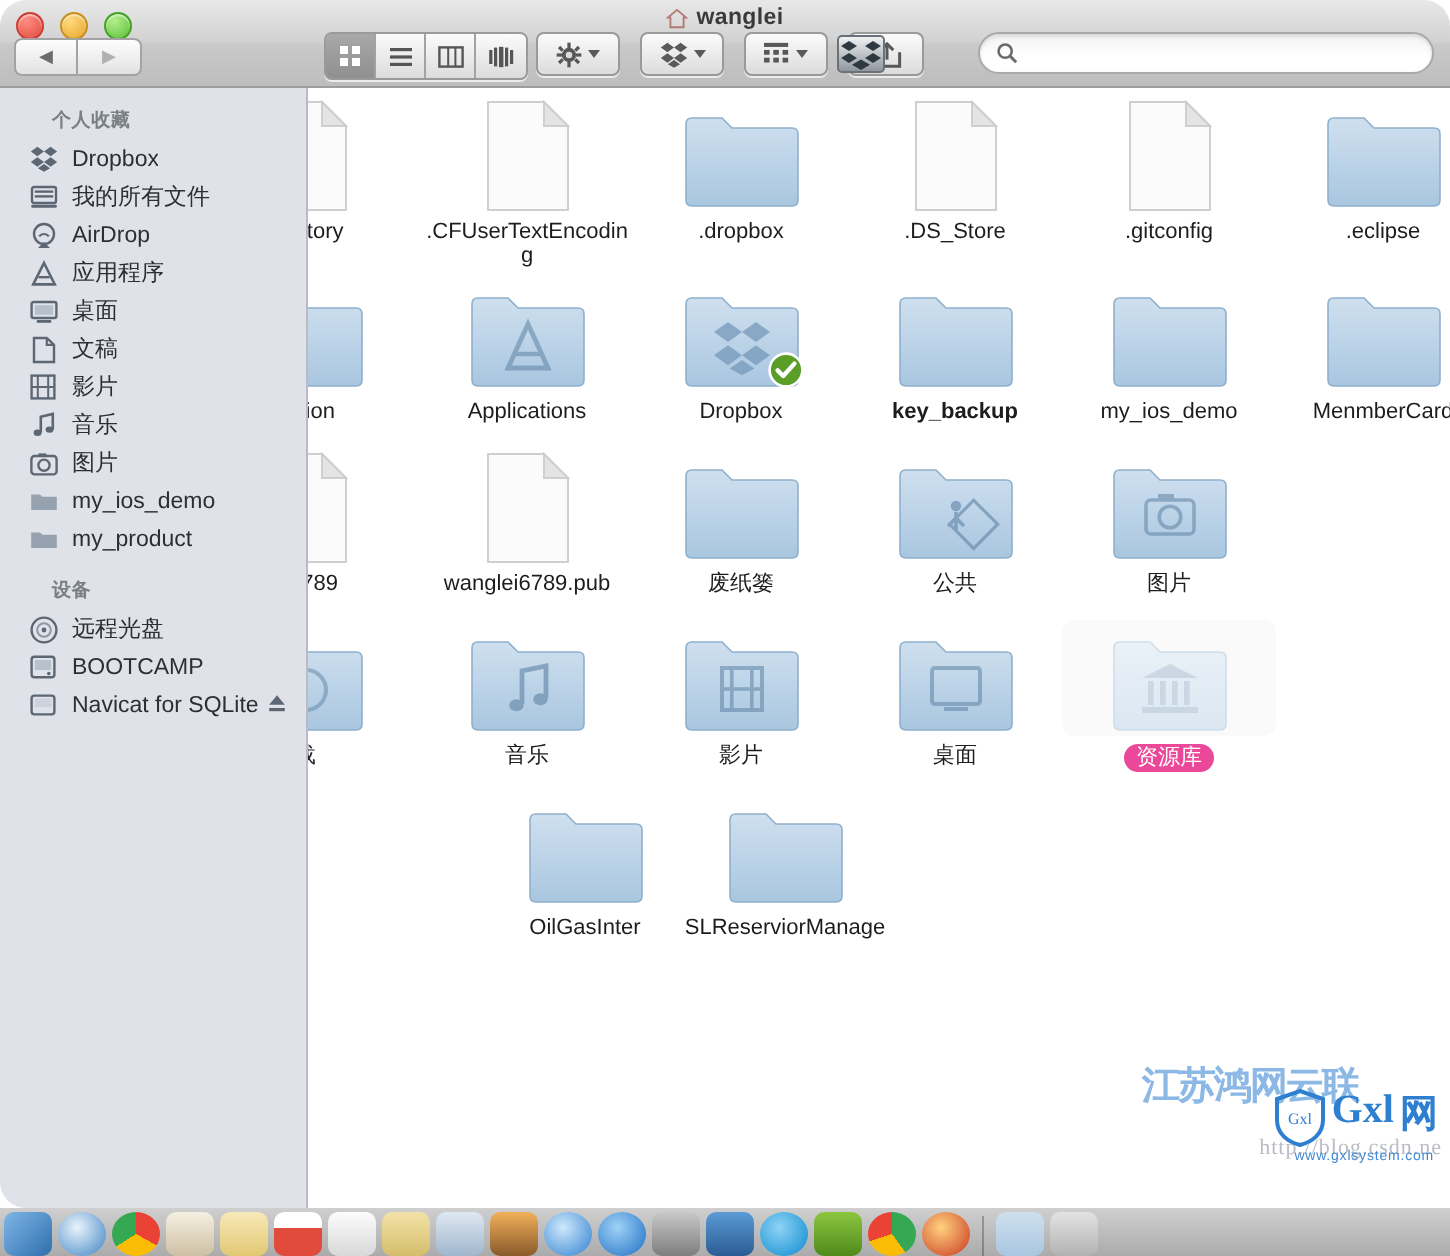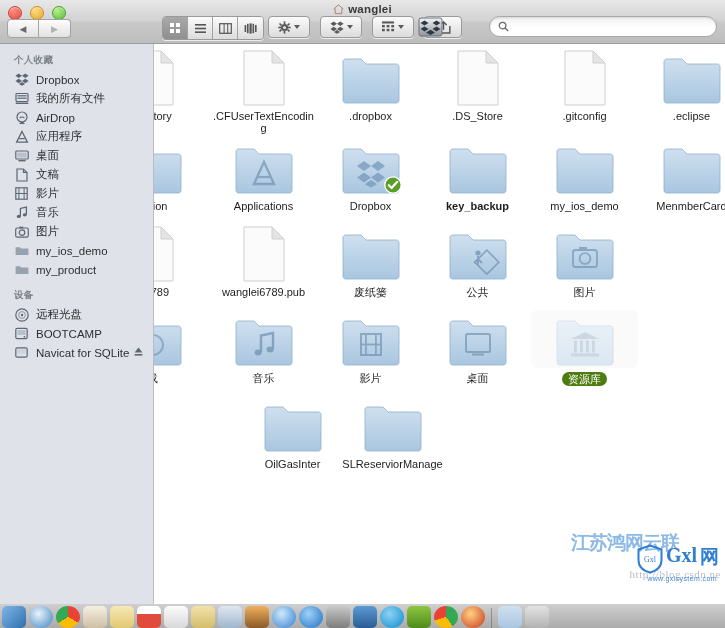--- a/index.html
+++ b/index.html
@@ -2,21 +2,21 @@
 <html><head>
 <meta charset="utf-8">
 <style>
   html,body{margin:0;padding:0;}
   body{
     width:725px;height:628px;overflow:hidden;position:relative;
     font-family:"Liberation Sans","DejaVu Sans",sans-serif;
     background:#fff;
   }
   
-  #finder-window{position:absolute;left:0;top:0;width:725px;height:604px;overflow:hidden;background:#fff;}
+  #finder-window{position:absolute;left:0;top:0;width:725px;height:604px;overflow:hidden;background:#fff;border-radius:13px;}
   
   .titlebar{
     position:relative;height:44px;box-sizing:border-box;
     background:linear-gradient(to bottom,#e8e8e8 0%,#d2d2d2 48%,#c9c9c9 52%,#bdbdbd 100%);
     border-bottom:1px solid #9d9d9d;
   }
   .traffic{position:absolute;left:8px;top:6px;display:flex;gap:8px;}
   .light{width:12px;height:12px;border-radius:50%;box-shadow:inset 0 1px 1px rgba(255,255,255,.6);}
   .light.red{background:radial-gradient(circle at 35% 30%,#ff8d82,#e0493e);border:1px solid #c93f34;}
   .light.yellow{background:radial-gradient(circle at 35% 30%,#ffda7d,#e5a52c);border:1px solid #cb8d1e;}
@@ -71,42 +71,42 @@
     border:none;outline:none;background:transparent;font-size:11px;color:#333;
     width:190px;font-family:"Liberation Sans",sans-serif;
   }
   
   .bodyrow{position:absolute;left:0;top:44px;right:0;bottom:0;display:flex;}
   .sidebar{
     width:154px;box-sizing:border-box;background:#dfe3e9;
     border-right:1px solid #b9bdc3;padding-top:6px;overflow:hidden;flex:none;
   }
   .sb-head{
-    font-size:9.5px;color:#7b7f86;font-weight:bold;padding:4px 0 3px 14px;letter-spacing:.3px;
+    font-size:9.5px;color:#7b7f86;font-weight:bold;padding:4px 0 3px 26px;letter-spacing:.3px;
   }
   .sb-item{
     display:flex;align-items:center;gap:7px;height:19px;padding-left:14px;
     font-size:11.5px;color:#2d2f33;position:relative;
   }
   .sb-ico{width:15px;height:15px;flex:none;display:flex;align-items:center;justify-content:center;}
   .sb-label{white-space:nowrap;overflow:hidden;}
   .eject{position:absolute;right:10px;top:4px;width:9px;height:10px;}
   
   .pane{flex:1;position:relative;background:#fff;overflow:hidden;}
   .grid{position:absolute;left:0;top:0;width:679px;}
   .cell{
     position:absolute;width:107px;text-align:center;
   }
   .cell .icobox{height:58px;display:flex;align-items:flex-end;justify-content:center;position:relative;}
   .cell .nm{
     font-size:11px;color:#1d1d1d;line-height:12px;margin-top:4px;
     word-wrap:break-word;padding:0 2px;
   }
   .cell.dim .icobox{opacity:.42;}
-  .cell.selected .nm{background:#4d7c0f;color:#fff;border-radius:8px;padding:1px 6px;display:inline-block;}
+  .cell.selected .nm{background:#ec4899;color:#fff;border-radius:8px;padding:1px 6px;display:inline-block;}
   .cell.selected .icobox{background:rgba(0,0,0,.05);border-radius:6px;}
   
   .ic{display:block;}
   .badge{position:absolute;right:22px;bottom:2px;width:18px;height:18px;}
   
   .dock{
     position:absolute;left:0;bottom:0;width:725px;height:24px;overflow:hidden;
     background:linear-gradient(to bottom,#cfcfcf,#ababab);
   }
   .dock-inner{display:flex;align-items:flex-end;height:24px;padding-left:2px;gap:3px;}

